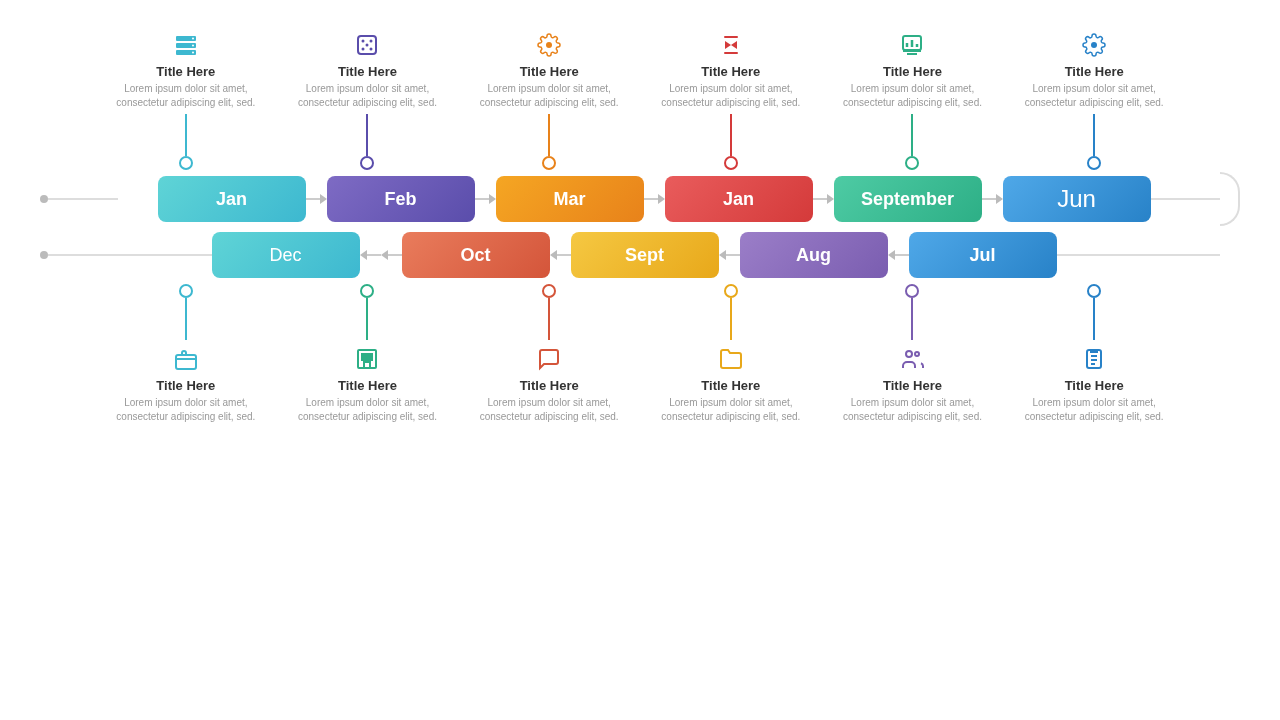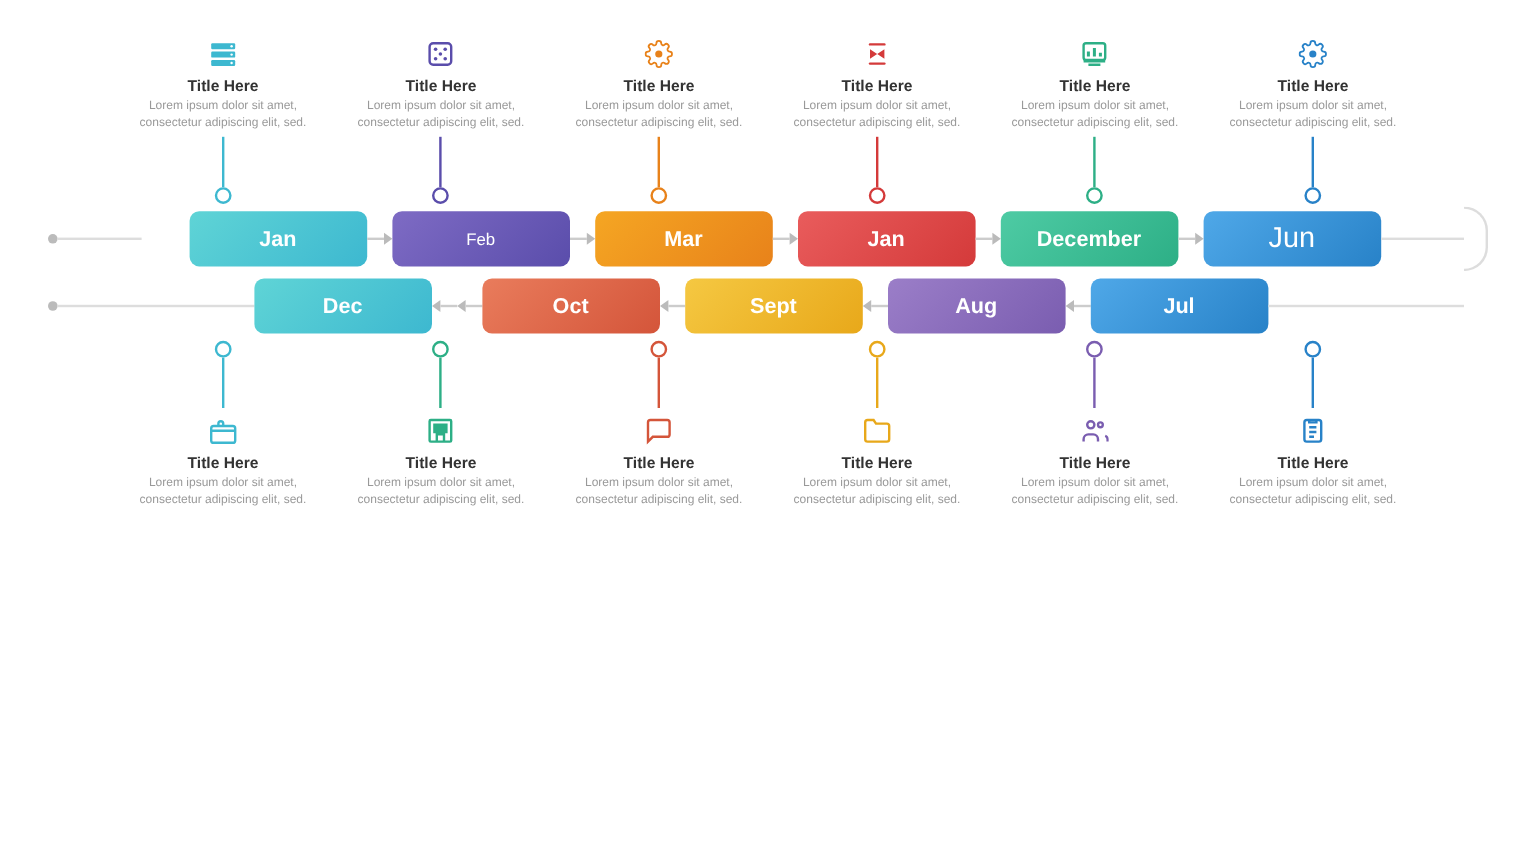--- a/index.html
+++ b/index.html
@@ -202,51 +202,51 @@
 
     <div style="display:flex; align-items:center; height:54px; margin: 2px 0;">
       <div class="small-dot"></div>
       <div style="flex:1; height:2px; background:#ddd;"></div>
       <div id="row1-pills" style="display:flex; align-items:center; gap:0;">
           <div style="width: 148px; height: 46px; border-radius: 8px; background: linear-gradient(135deg, rgb(95, 212, 214), rgb(61, 184, 208)); display: flex; align-items: center; justify-content: center; color: white; font-weight: 700; font-size: 18px; flex-shrink: 0; margin-left: 40px;">Jan</div>
           <div style="display: flex; align-items: center; flex-shrink: 0;">
       <div style="width:14px;height:2px;background:#ccc;"></div>
       <div style="width:0;height:0;border-style:solid;border-width:5px 0 5px 7px;border-color:transparent transparent transparent #bbb;"></div>
     </div>
-          <div style="width: 148px; height: 46px; border-radius: 8px; background: linear-gradient(135deg, rgb(126, 107, 196), rgb(90, 77, 171)); display: flex; align-items: center; justify-content: center; color: white; font-weight: 400; font-size: 14px; flex-shrink: 0;">Feb</div>
+          <div style="width: 148px; height: 46px; border-radius: 8px; background: linear-gradient(135deg, rgb(126, 107, 196), rgb(90, 77, 171)); display: flex; align-items: center; justify-content: center; color: white; font-weight: 700; font-size: 18px; flex-shrink: 0;">Feb</div>
           <div style="display: flex; align-items: center; flex-shrink: 0;">
       <div style="width:14px;height:2px;background:#ccc;"></div>
       <div style="width:0;height:0;border-style:solid;border-width:5px 0 5px 7px;border-color:transparent transparent transparent #bbb;"></div>
     </div>
           <div style="width: 148px; height: 46px; border-radius: 8px; background: linear-gradient(135deg, rgb(245, 166, 35), rgb(232, 130, 26)); display: flex; align-items: center; justify-content: center; color: white; font-weight: 700; font-size: 18px; flex-shrink: 0;">Mar</div>
           <div style="display: flex; align-items: center; flex-shrink: 0;">
       <div style="width:14px;height:2px;background:#ccc;"></div>
       <div style="width:0;height:0;border-style:solid;border-width:5px 0 5px 7px;border-color:transparent transparent transparent #bbb;"></div>
     </div>
           <div style="width: 148px; height: 46px; border-radius: 8px; background: linear-gradient(135deg, rgb(233, 92, 92), rgb(212, 58, 58)); display: flex; align-items: center; justify-content: center; color: white; font-weight: 700; font-size: 18px; flex-shrink: 0;">Jan</div>
           <div style="display: flex; align-items: center; flex-shrink: 0;">
       <div style="width:14px;height:2px;background:#ccc;"></div>
       <div style="width:0;height:0;border-style:solid;border-width:5px 0 5px 7px;border-color:transparent transparent transparent #bbb;"></div>
     </div>
-          <div style="width: 148px; height: 46px; border-radius: 8px; background: linear-gradient(135deg, rgb(78, 203, 164), rgb(45, 175, 134)); display: flex; align-items: center; justify-content: center; color: white; font-weight: 700; font-size: 18px; flex-shrink: 0;">December</div>
+          <div style="width: 148px; height: 46px; border-radius: 8px; background: linear-gradient(135deg, rgb(78, 203, 164), rgb(45, 175, 134)); display: flex; align-items: center; justify-content: center; color: white; font-weight: 700; font-size: 18px; flex-shrink: 0;">September</div>
           <div style="display: flex; align-items: center; flex-shrink: 0;">
       <div style="width:14px;height:2px;background:#ccc;"></div>
       <div style="width:0;height:0;border-style:solid;border-width:5px 0 5px 7px;border-color:transparent transparent transparent #bbb;"></div>
     </div>
           <div style="width: 148px; height: 46px; border-radius: 8px; background: linear-gradient(135deg, rgb(79, 168, 232), rgb(40, 130, 200)); display: flex; align-items: center; justify-content: center; color: white; font-weight: 400; font-size: 24px; flex-shrink: 0;">Jun</div>
         </div>
       <div style="flex:1; height:2px; background:#ddd;"></div>
       <div class="curved-end"></div>
     </div>
 
     <div style="display:flex; align-items:center; height:54px; margin: 2px 0;">
       <div class="small-dot"></div>
       <div style="flex:1; height:2px; background:#ddd;"></div>
       <div id="row2-pills" style="display:flex; align-items:center; gap:0;">
-          <div style="width: 148px; height: 46px; border-radius: 8px; background: linear-gradient(135deg, rgb(95, 212, 214), rgb(61, 184, 208)); display: flex; align-items: center; justify-content: center; color: white; font-weight: 700; font-size: 18px; flex-shrink: 0;">Dec</div>
+          <div style="width: 148px; height: 46px; border-radius: 8px; background: linear-gradient(135deg, rgb(95, 212, 214), rgb(61, 184, 208)); display: flex; align-items: center; justify-content: center; color: white; font-weight: 400; font-size: 18px; flex-shrink: 0;">Dec</div>
           <div style="display: flex; align-items: center; flex-shrink: 0;">
       <div style="width:0;height:0;border-style:solid;border-width:5px 7px 5px 0;border-color:transparent #bbb transparent transparent;"></div>
       <div style="width:14px;height:2px;background:#ccc;"></div>
     </div>
           <div style="display: flex; align-items: center; flex-shrink: 0;">
       <div style="width:0;height:0;border-style:solid;border-width:5px 7px 5px 0;border-color:transparent #bbb transparent transparent;"></div>
       <div style="width:14px;height:2px;background:#ccc;"></div>
     </div>
           <div style="width: 148px; height: 46px; border-radius: 8px; background: linear-gradient(135deg, rgb(233, 124, 92), rgb(212, 85, 58)); display: flex; align-items: center; justify-content: center; color: white; font-weight: 700; font-size: 18px; flex-shrink: 0;">Oct</div>
           <div style="display: flex; align-items: center; flex-shrink: 0;">

